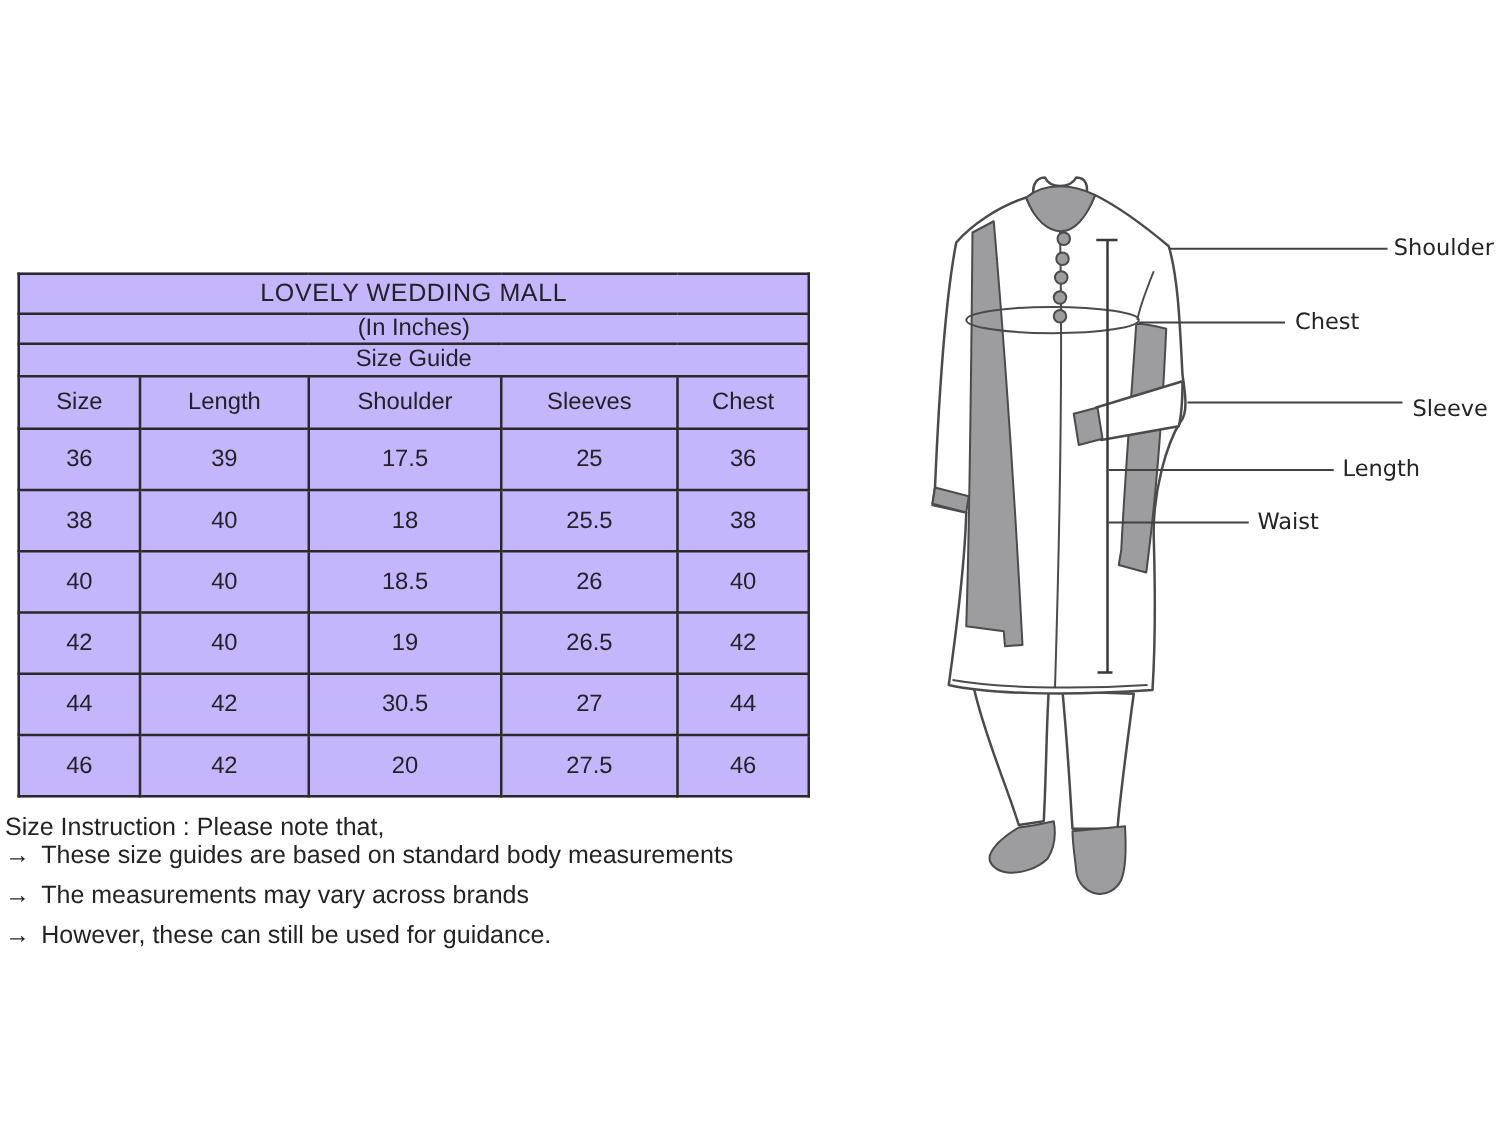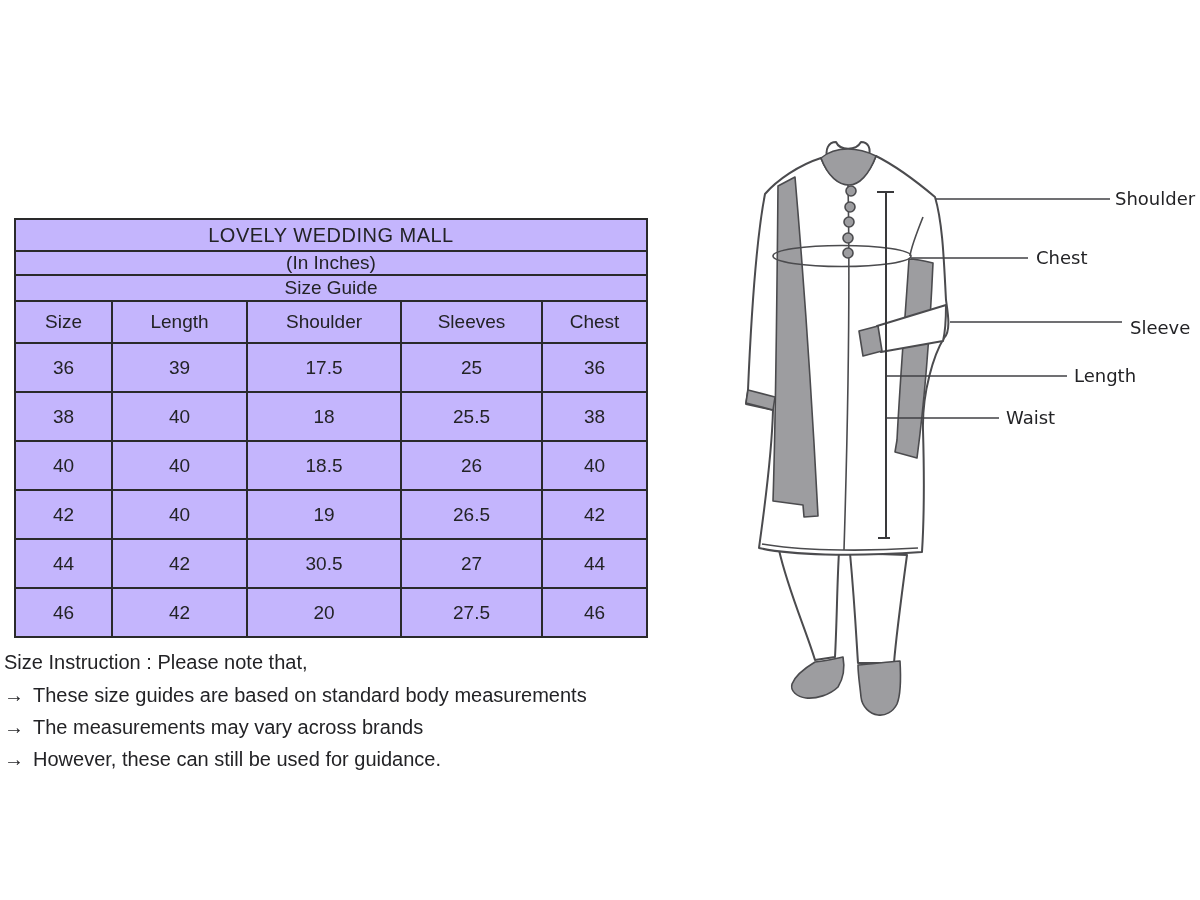--- a/index.html
+++ b/index.html
@@ -22,21 +22,21 @@
   tr.header-row{height:42px;}
   tr.data-row{height:49px;}
   .title-cell{font-size:20px;letter-spacing:.5px;}
   .inches-cell{font-size:19px;text-align:right;padding-right:14px;}
   .guide-cell{font-size:19px;}
   tr.header-row th{font-size:19px;text-align:center;}
   tr.data-row td{font-size:19px;}
 
   
   .instructions{position:absolute;left:4px;top:651px;width:680px;font-size:20px;line-height:22px;}
-  .instr-heading{margin-bottom:11px;}
+  .instr-heading{}
   .instr-line{display:flex;margin-bottom:10px;}
   .arrow{display:inline-block;width:29px;flex:0 0 29px;}
 
   
   svg.figure{position:absolute;left:700px;top:130px;width:500px;height:600px;}
   .white-part{fill:#ffffff;stroke:var(--ink);stroke-width:2;stroke-linejoin:round;}
   .gray-part{fill:var(--gray);stroke:var(--ink);stroke-width:1.6;stroke-linejoin:round;}
   .line-only{fill:none;stroke:var(--ink);stroke-width:1.6;}
   .measure{fill:none;stroke:#39393b;stroke-width:2;}
   .callout{stroke:#414144;stroke-width:1.6;}

